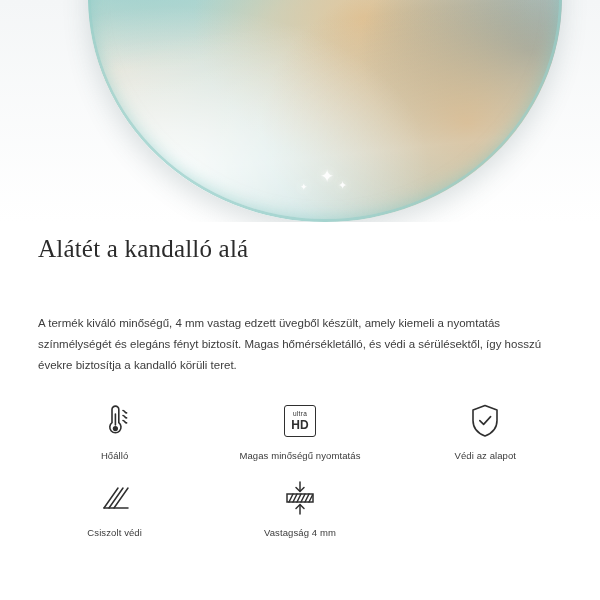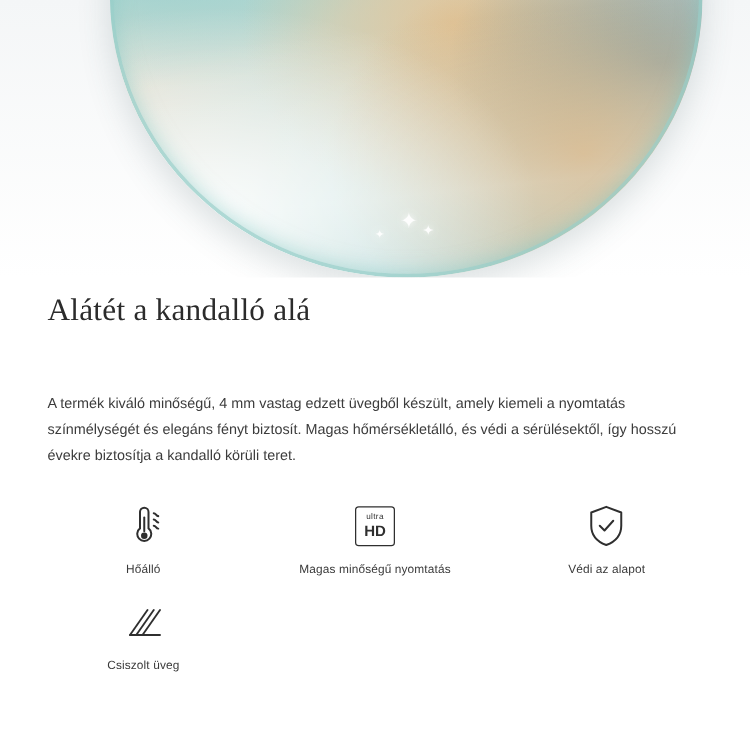--- a/index.html
+++ b/index.html
@@ -214,18 +214,31 @@
 
     <div class="feature">
       <div class="feature-icon">
         <svg width="34" height="32" viewBox="0 0 34 32" fill="none" stroke="#2f2f2f" stroke-width="1.5" stroke-linecap="round">
           <path d="M6 26 L20 6"></path>
           <path d="M11 26 L25 6"></path>
           <path d="M16 26 L30 6"></path>
           <path d="M6 26 H30"></path>
         </svg>
       </div>
-      <div class="feature-label">Csiszolt üveg</div>
-    </div>
-
+      <div class="feature-label">Csiszolt védi</div>
+    </div>
+
+    <div class="feature">
+      <div class="feature-icon">
+        <svg width="38" height="38" viewBox="0 0 38 38" fill="none" stroke="#2f2f2f" stroke-width="1.5" stroke-linecap="round">
+          <line x1="19" y1="3" x2="19" y2="12"></line>
+          <polyline points="15,8.5 19,12.5 23,8.5"></polyline>
+          <line x1="19" y1="35" x2="19" y2="26"></line>
+          <polyline points="15,29.5 19,25.5 23,29.5"></polyline>
+          <rect x="6" y="15" width="26" height="8" stroke-width="1.5"></rect>
+          <path d="M8 23 L12 15 M12 23 L16 15 M16 23 L20 15 M20 23 L24 15 M24 23 L28 15 M28 23 L31.5 16"></path>
+        </svg>
+      </div>
+      <div class="feature-label">Vastagság 4 mm</div>
+    </div>
 
   </div>
 </div>
 
 </body></html>

